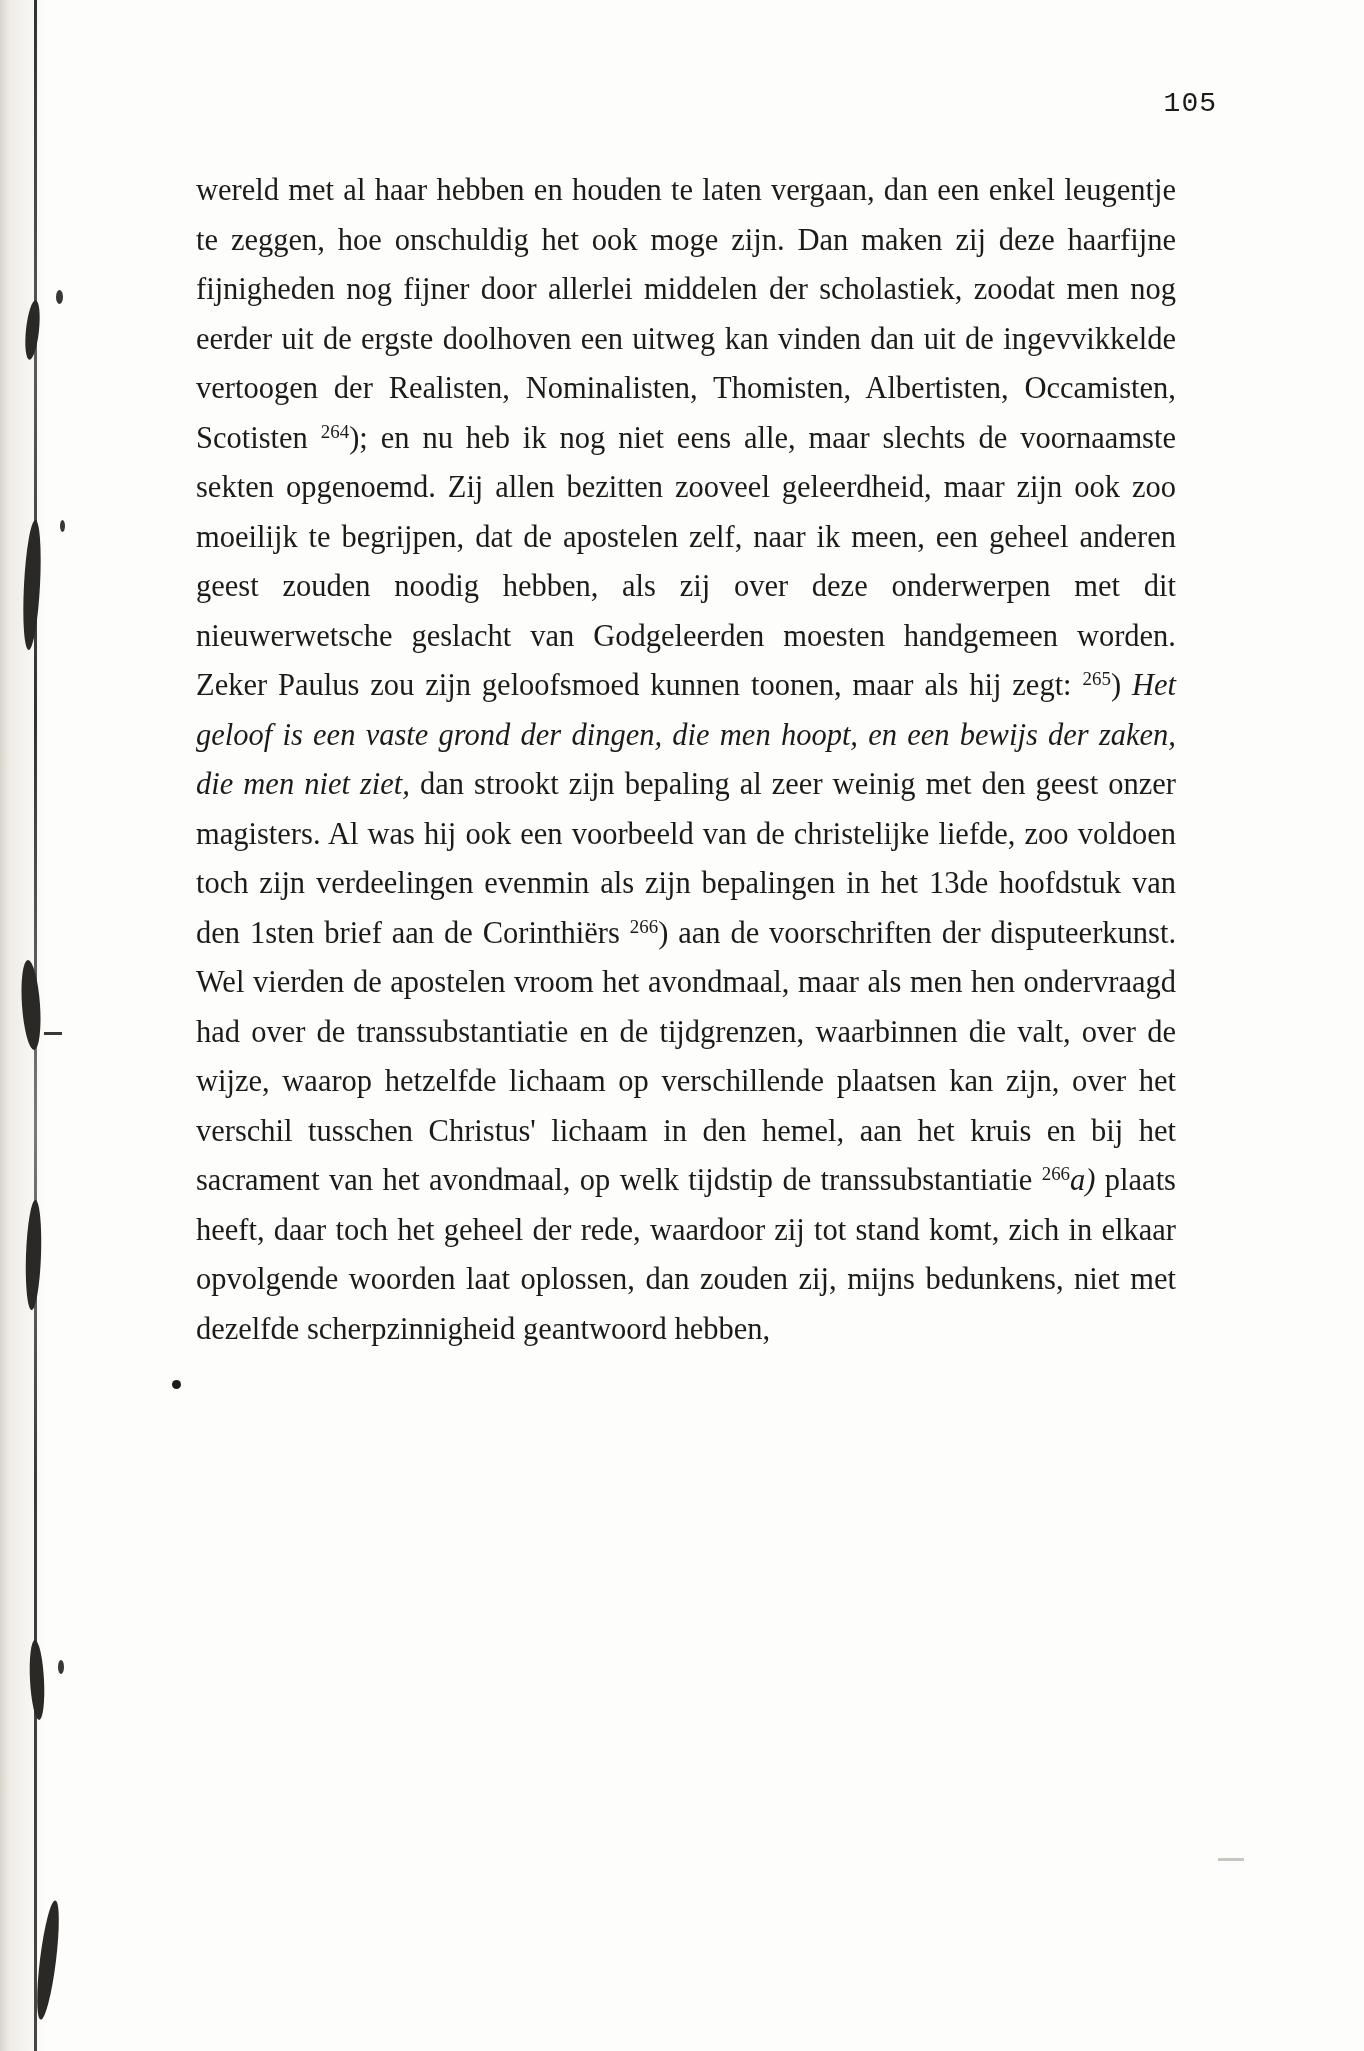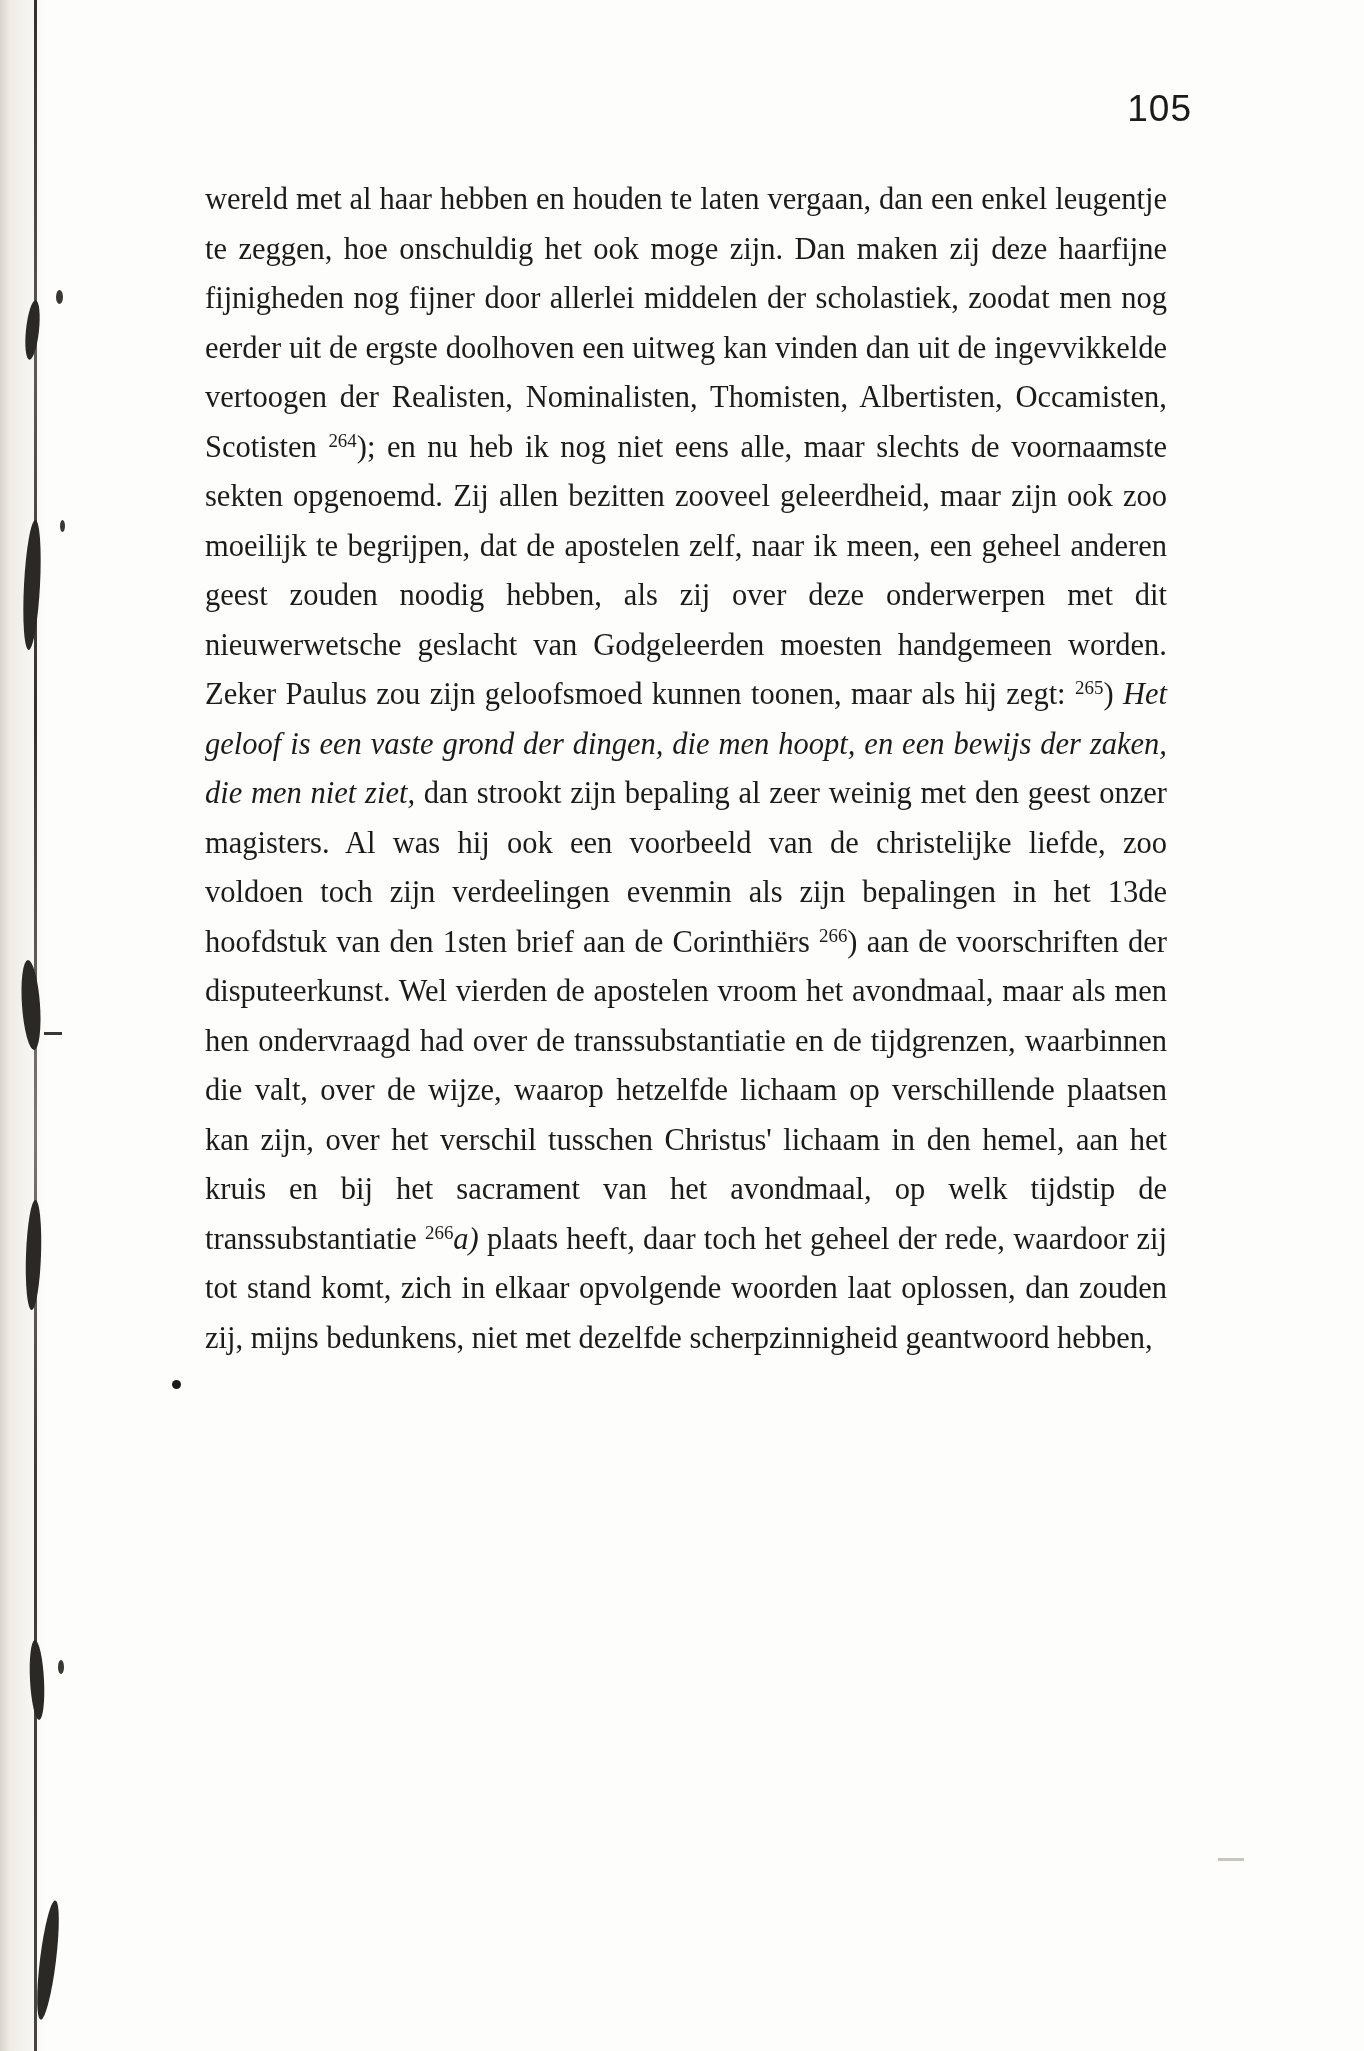--- a/index.html
+++ b/index.html
@@ -71,41 +71,41 @@
     left: 44px;
     top: 1032px;
     width: 18px;
     height: 3px;
     background: #3a3833;
   }
 
   
   .folio {
     position: absolute;
-    right: 172px;
+    right: 147px;
     top: 88px;
-    font-size: 37px;
+    font-size: 28px;
     letter-spacing: 1px;
-    font-family: Liberation Sans, sans-serif;
+    font-family: Liberation Mono, monospace;
   }
 
   
   .textblock {
     position: absolute;
     left: 196px;
     top: 166px;
     width: 980px;
     font-size: 30.5px;
     line-height: 49.5px;
     text-align: justify;
     text-justify: inter-word;
     hyphens: manual;
   }
   .textblock p {
-    margin: 9px;
+    margin: 0;
     text-indent: 0;
   }
   .it { font-style: italic; }
   sup {
     font-size: 0.62em;
     vertical-align: 0.52em;
     line-height: 0;
   }
   .bullet {
     position: absolute;

